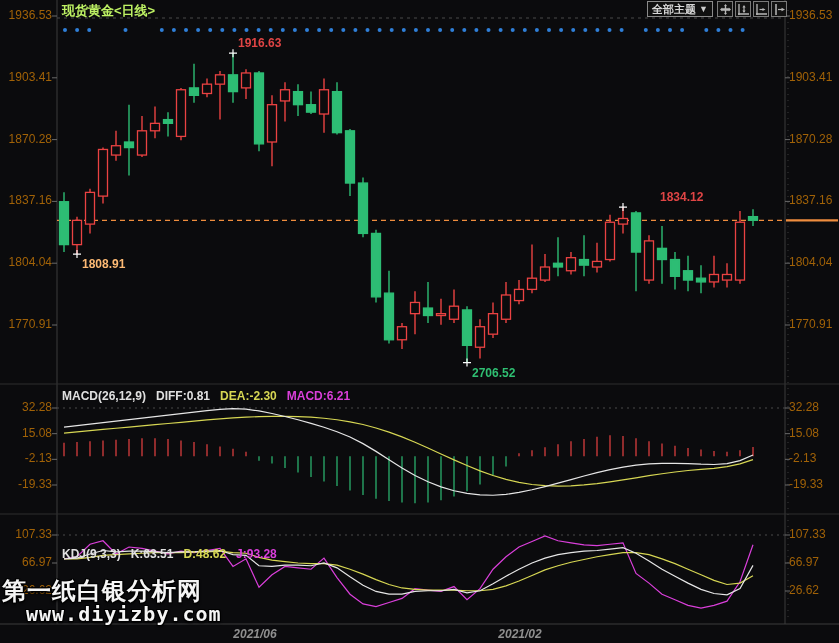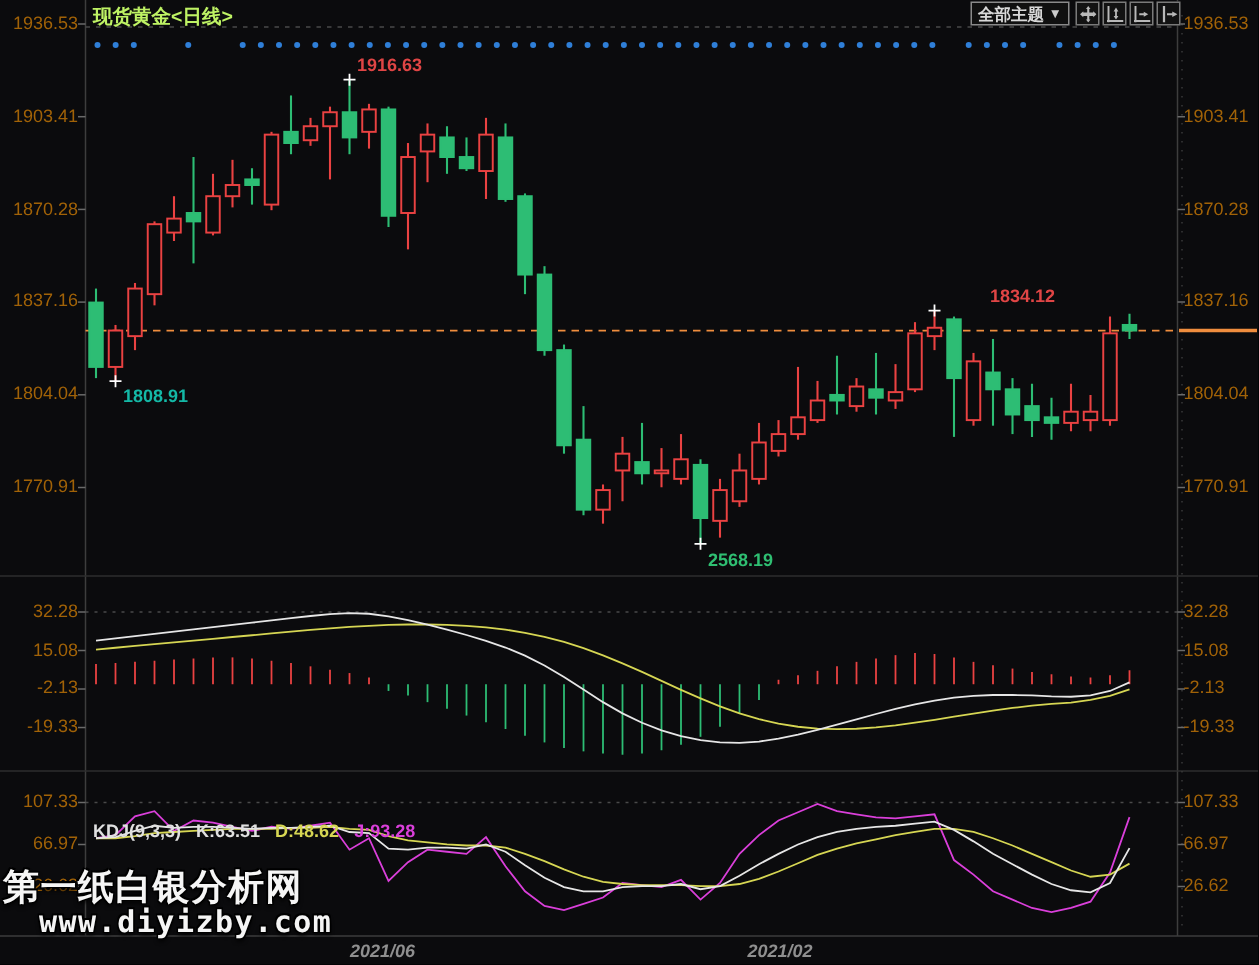--- a/index.html
+++ b/index.html
@@ -394,32 +394,38 @@
     </button>
     <button class="tool-btn">
       <svg width="11" height="11" viewBox="0 0 11 11">
         <path d="M2 0 V11" stroke="#b8b8b8" stroke-width="1.5"></path>
         <path d="M4 5.5 H8" stroke="#b8b8b8" stroke-width="1.2"></path>
         <path d="M11 5.5 L7.5 3.7 V7.3 Z" fill="#b8b8b8"></path>
       </svg>
     </button>
   </div>
 
+  <div class="panel-header" id="macd-header" style="top:389px;">
+    <span class="ph-white">MACD(26,12,9)</span>
+    <span class="ph-white">DIFF:0.81</span>
+    <span class="ph-yellow">DEA:-2.30</span>
+    <span class="ph-magenta">MACD:6.21</span>
+  </div>
 
   <div class="panel-header" id="kdj-header" style="top:547px;">
     <span class="ph-white">KDJ(9,3,3)</span>
     <span class="ph-white">K:63.51</span>
     <span class="ph-yellow">D:48.62</span>
     <span class="ph-magenta">J:93.28</span>
   </div>
 
   <div id="labels-layer">
       <div class="ann" style="left: 238px; top: 36.1294px; color: rgb(224, 69, 69);">1916.63</div>
-      <div class="ann" style="left: 82px; top: 257.113px; color: #14b8a6;">1808.91</div>
-      <div class="ann" style="left: 472px; top: 365.554px; color: rgb(47, 191, 114);">2568.19</div>
+      <div class="ann" style="left: 82px; top: 257.113px; color: #fdba74;">1808.91</div>
+      <div class="ann" style="left: 472px; top: 365.554px; color: rgb(47, 191, 114);">2706.52</div>
       <div class="ann" style="left: 628px; top: 190.077px; color: rgb(224, 69, 69); margin-left: 32px;">1834.12</div>
       <div class="axis-label left" style="left: 2px; top: 9px;">1936.53</div>
       <div class="axis-label" style="left: 789px; top: 9px;">1936.53</div>
       <div class="axis-label left" style="left: 2px; top: 70.8px;">1903.41</div>
       <div class="axis-label" style="left: 789px; top: 70.8px;">1903.41</div>
       <div class="axis-label left" style="left: 2px; top: 132.6px;">1870.28</div>
       <div class="axis-label" style="left: 789px; top: 132.6px;">1870.28</div>
       <div class="axis-label left" style="left: 2px; top: 194.4px;">1837.16</div>
       <div class="axis-label" style="left: 789px; top: 194.4px;">1837.16</div>
       <div class="axis-label left" style="left: 2px; top: 256.2px;">1804.04</div>

